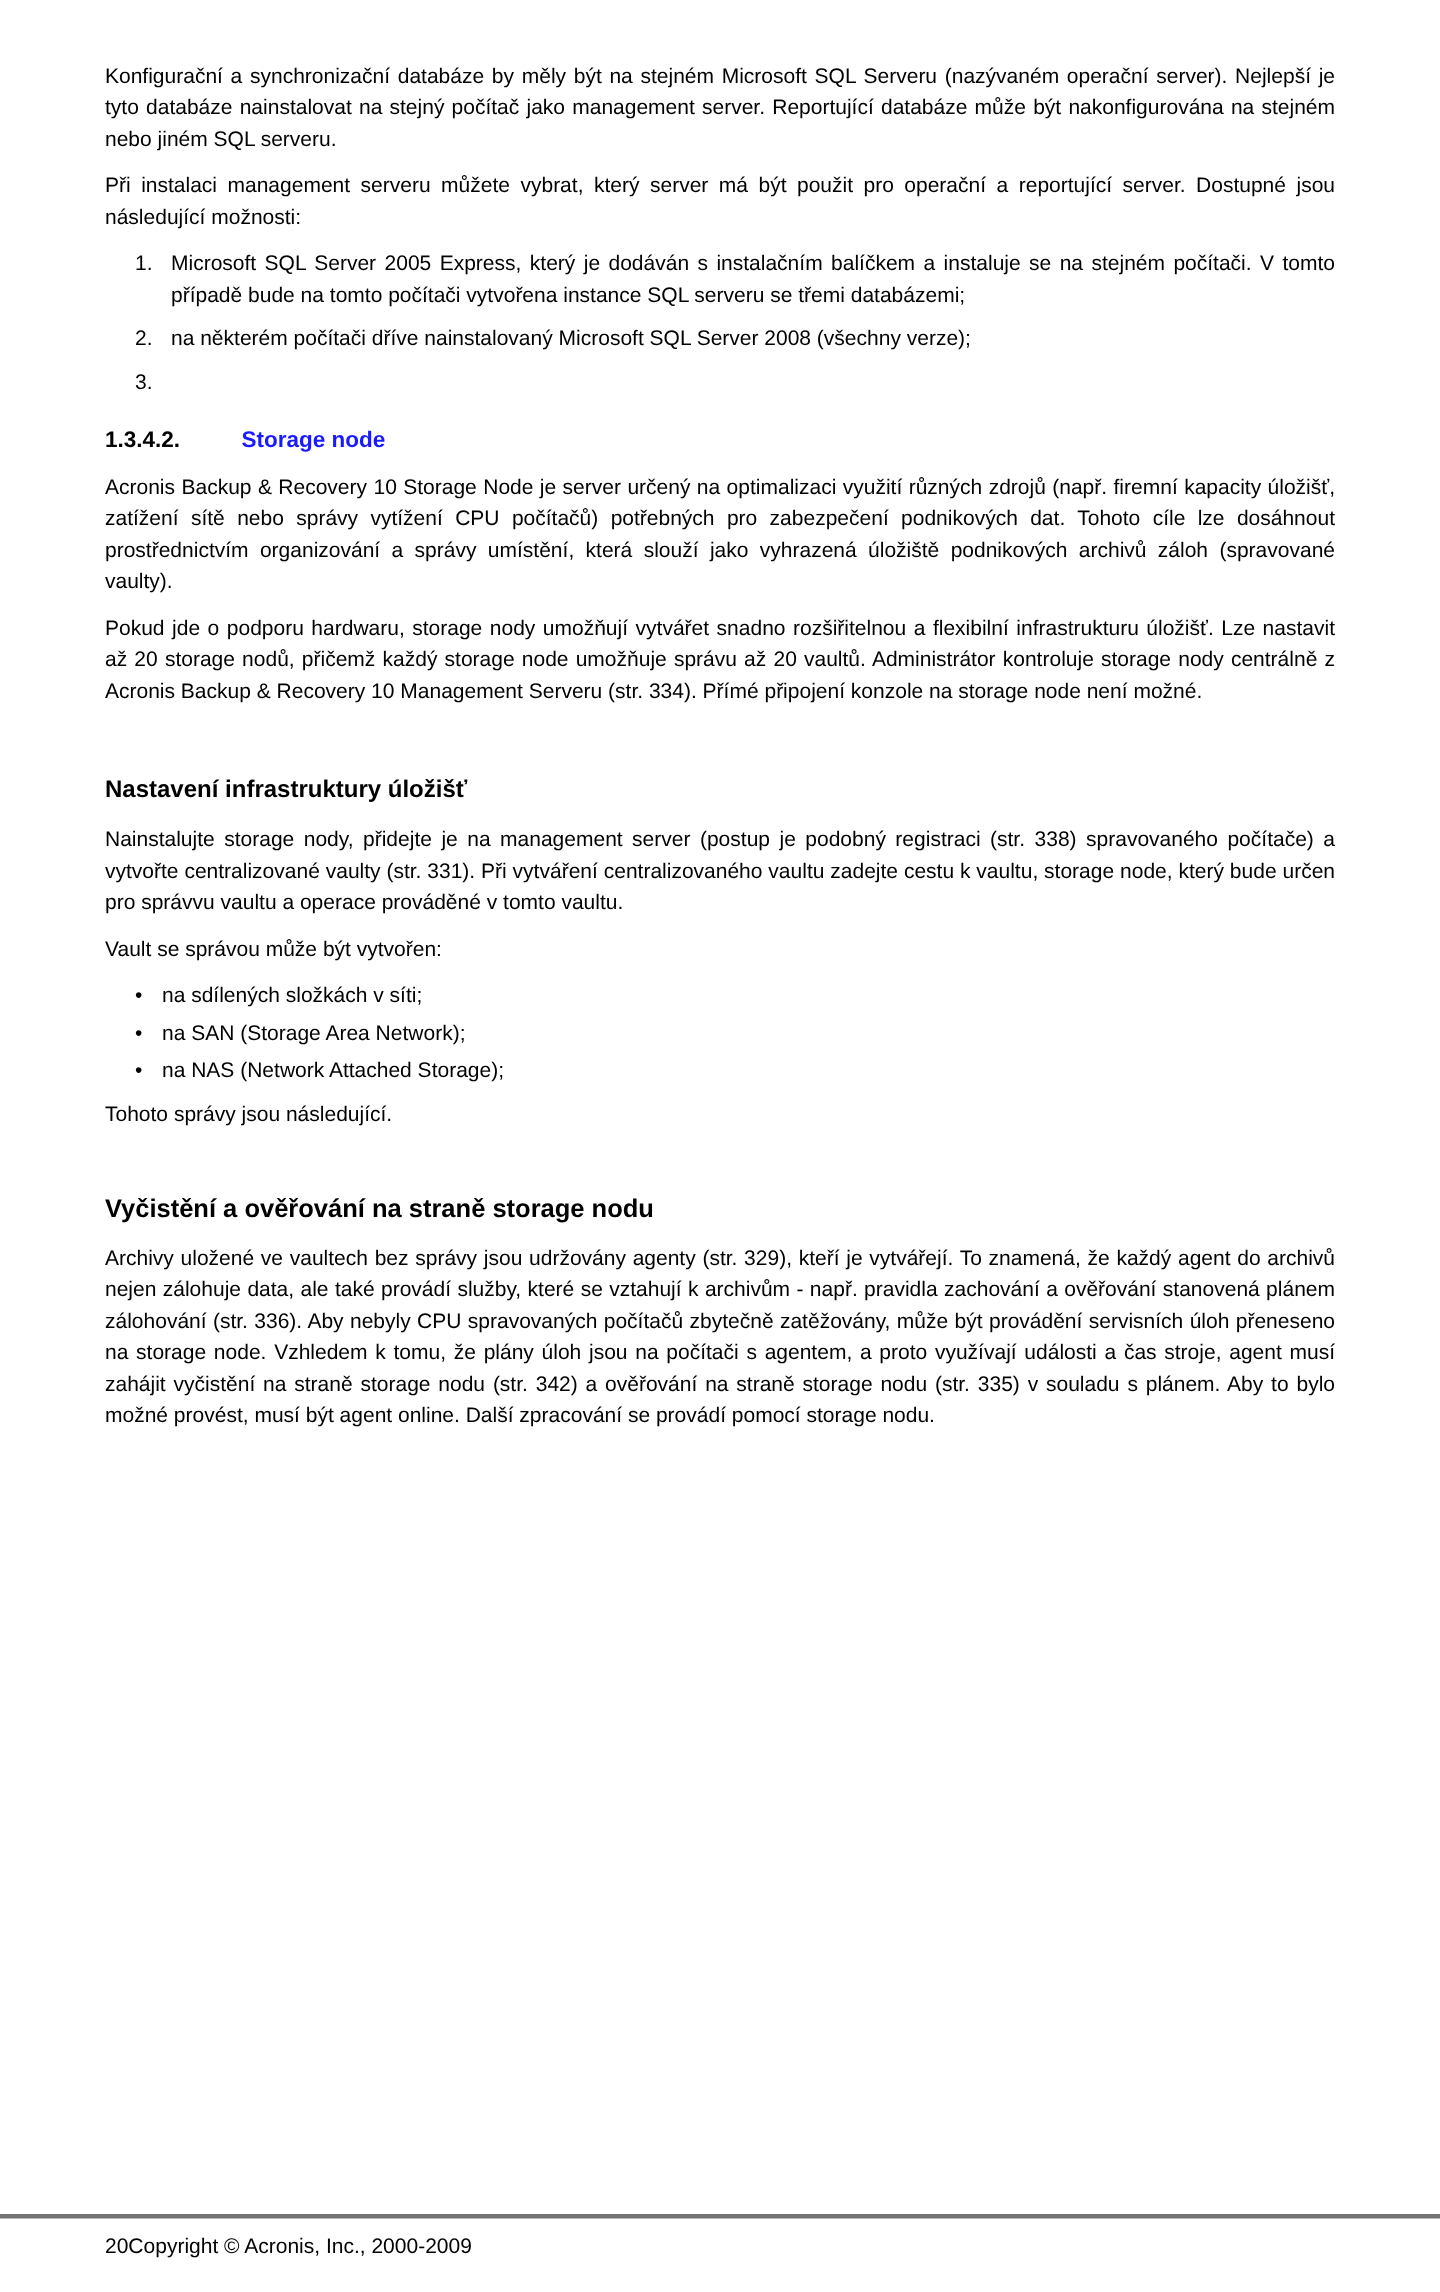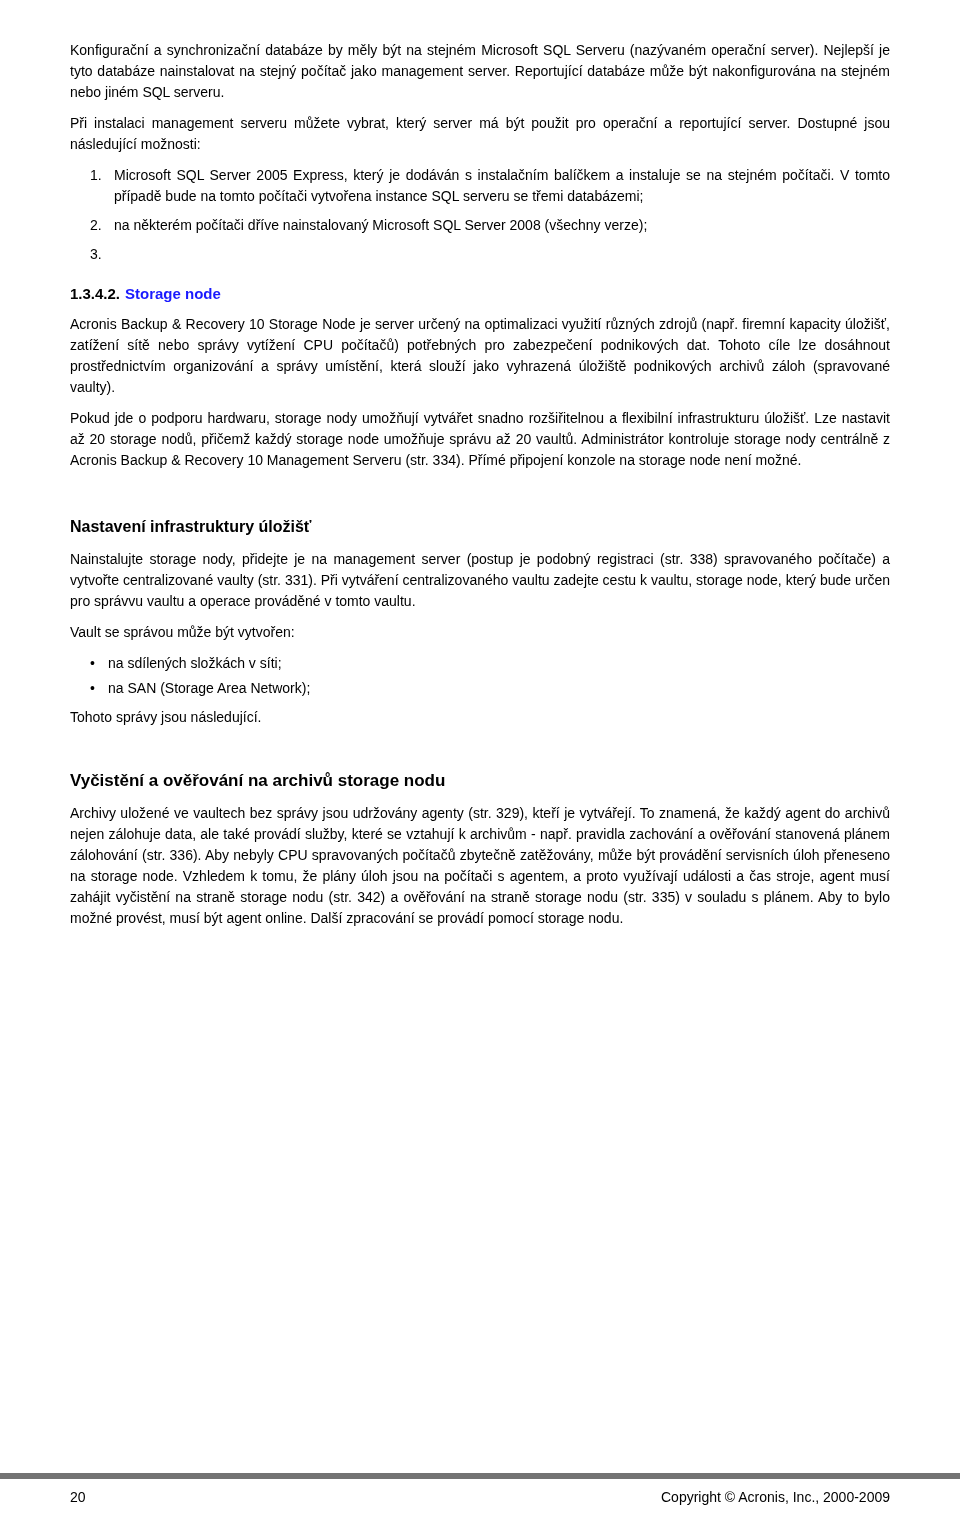--- a/index.html
+++ b/index.html
@@ -28,20 +28,21 @@
     }
     .section-heading {
       font-size: 16px;
       font-weight: bold;
       margin: 18px 0 10px 0;
     }
     .numbered-section {
       display: flex;
       align-items: flex-start;
       margin: 18px 0 8px 0;
+      gap: 36px;
     }
     .numbered-section .num {
       font-size: 15px;
       font-weight: bold;
       color: #000;
       min-width: 55px;
     }
     .numbered-section .title {
       font-size: 15px;
       font-weight: bold;
@@ -62,24 +63,24 @@
       position: absolute;
       left: 0;
       top: 0;
     }
     .footer {
       position: absolute;
       bottom: 20px;
       left: 0;
       right: 0;
       display: flex;
-      justify-content: space-between;
+      justify-content: flex-start;
       align-items: center;
       padding: 0 70px;
-      border-top: 6px solid #737373;
+      border-top: 3px solid #737373;
       padding-top: 8px;
     }
     .footer-page {
       font-size: 14px;
       color: #000;
     }
     .footer-copyright {
       font-size: 14px;
       color: #000;
     }
@@ -130,27 +131,28 @@
 
   <p>
     Nainstalujte storage nody, přidejte je na management server (postup je podobný registraci (str.&nbsp;338) spravovaného počítače) a vytvořte centralizované vaulty (str.&nbsp;331). Při vytváření centralizovaného vaultu zadejte cestu k vaultu, storage node, který bude určen pro správvu vaultu a operace prováděné v tomto vaultu.
   </p>
 
   <p>Vault se správou může být vytvořen:</p>
 
   <ul class="bullet-list">
     <li>na sdílených složkách v síti;</li>
     <li>na SAN (Storage Area Network);</li>
+    <li>na NAS (Network Attached Storage);</li>
   </ul>
 
   <p>Tohoto správy jsou následující.</p>
 
   <div style="height: 12px;"></div>
 
-  <h2 class="section-heading" style="font-size:17px;">Vyčistění a ověřování na archivů storage nodu</h2>
+  <h2 class="section-heading" style="font-size:17px;">Vyčistění a ověřování na straně storage nodu</h2>
 
   <p>
     Archivy uložené ve vaultech bez správy jsou udržovány agenty (str.&nbsp;329), kteří je vytvářejí. To znamená, že každý agent do archivů nejen zálohuje data, ale také provádí služby, které se vztahují k archivům - např. pravidla zachování a ověřování stanovená plánem zálohování (str.&nbsp;336). Aby nebyly CPU spravovaných počítačů zbytečně zatěžovány, může být provádění servisních úloh přeneseno na storage node. Vzhledem k tomu, že plány úloh jsou na počítači s agentem, a proto využívají události a čas stroje, agent musí zahájit vyčistění na straně storage nodu (str.&nbsp;342) a ověřování na straně storage nodu (str.&nbsp;335) v souladu s plánem. Aby to bylo možné provést, musí být agent online. Další zpracování se provádí pomocí storage nodu.
   </p>
 
   <div class="footer">
     <span class="footer-page">20</span>
     <span class="footer-copyright">Copyright © Acronis, Inc., 2000-2009</span>
   </div>
 </div>

